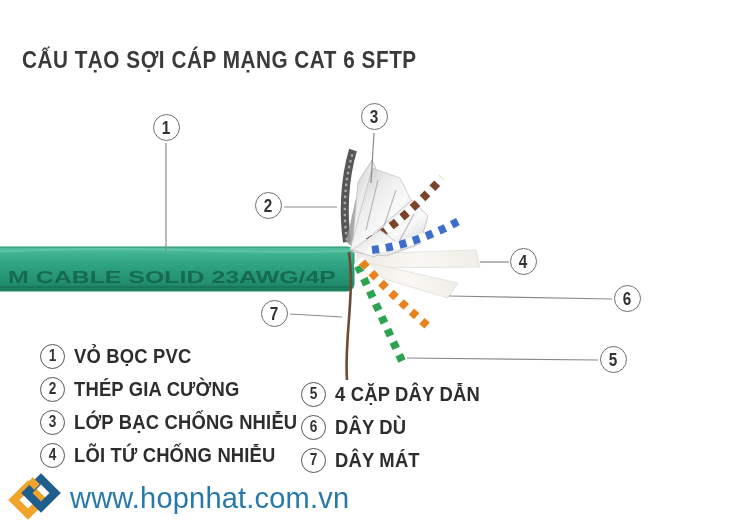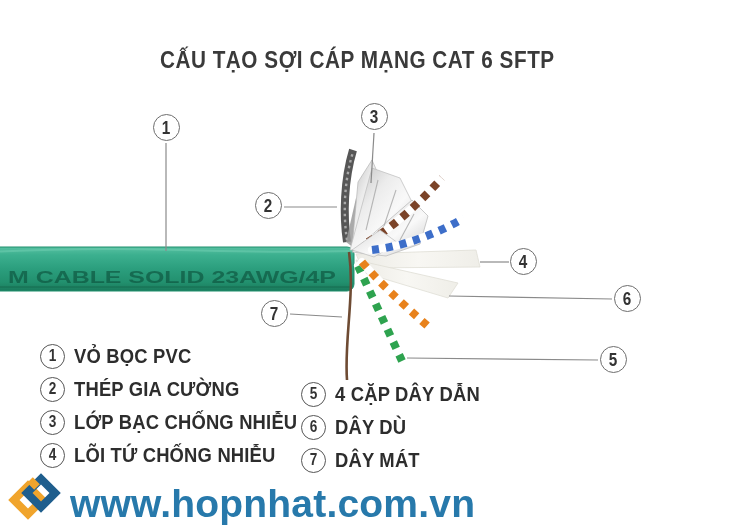--- a/index.html
+++ b/index.html
@@ -1,20 +1,20 @@
 <!DOCTYPE html>
 <html><head>
 <meta charset="utf-8">
 <style>
   html,body{margin:0;padding:0;}
   body{font-family:"Liberation Sans",sans-serif;background:#ffffff;}
   #stage{position:relative;width:750px;height:525px;background:#ffffff;overflow:hidden;}
 
   
-  .title-wrap{position:absolute;left:0;top:47px;width:714px;text-align:center;}
+  .title-wrap{position:absolute;left:0;top:47px;width:714px;text-align:left;}
   .title-text{display:inline-block;font-size:23px;font-weight:bold;color:#3a3a3a;
     letter-spacing:.6px;transform:scaleX(.9);transform-origin:50% 50%;white-space:nowrap;}
 
   
   #artwork{position:absolute;left:0;top:0;width:750px;height:525px;}
 
   
   .num-circle{position:absolute;width:27px;height:27px;border:1.5px solid #6e6e6e;
     border-radius:50%;background:#ffffff;display:flex;align-items:center;justify-content:center;
     box-sizing:border-box;}
@@ -29,21 +29,21 @@
   .leg-circle{flex:0 0 auto;width:25px;height:25px;border:1.5px solid #565656;border-radius:50%;
     background:#ffffff;display:flex;align-items:center;justify-content:center;box-sizing:border-box;}
   .leg-circle span{display:inline-block;font-size:16px;font-weight:600;color:#333333;
     transform:scaleX(.85);line-height:1;}
   .leg-label{display:inline-block;margin-left:9px;font-size:20px;font-weight:bold;color:#2d2d2d;
     letter-spacing:.2px;transform:scaleX(.92);transform-origin:0 50%;white-space:nowrap;}
 
   
   #footer{position:absolute;left:0;top:468px;width:750px;height:57px;}
   #logo{position:absolute;left:6px;top:2px;}
-  .site-url{position:absolute;left:70px;top:14px;font-size:39px;font-weight:700;color:#2779ab;
+  .site-url{position:absolute;left:70px;top:14px;font-size:29px;font-weight:400;color:#2779ab;
     letter-spacing:.2px;white-space:nowrap;}
 </style>
 </head>
 <body>
 
 <div id="stage">
 
   <div class="title-wrap">
     <span class="title-text">CẤU TẠO SỢI CÁP MẠNG CAT 6 SFTP</span>
   </div>

